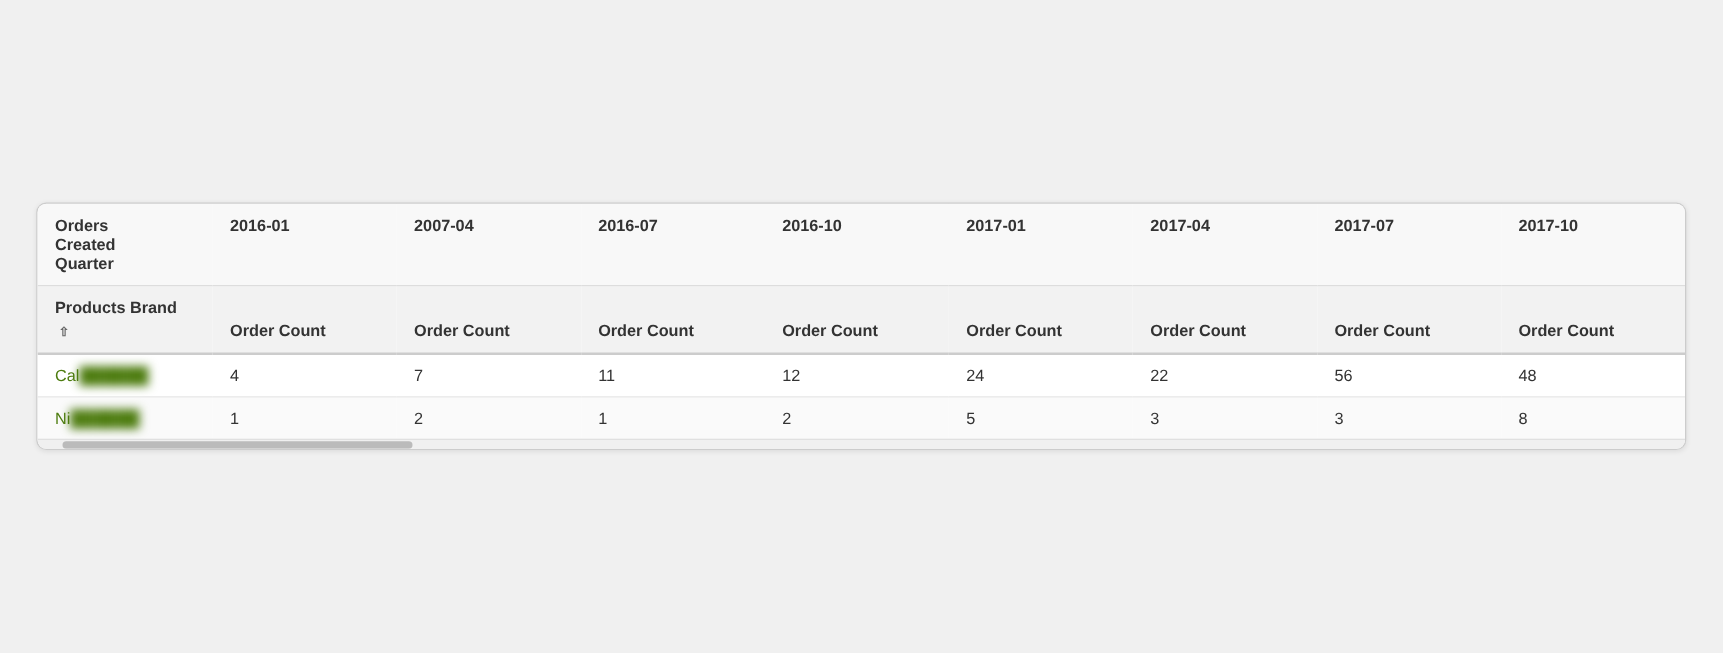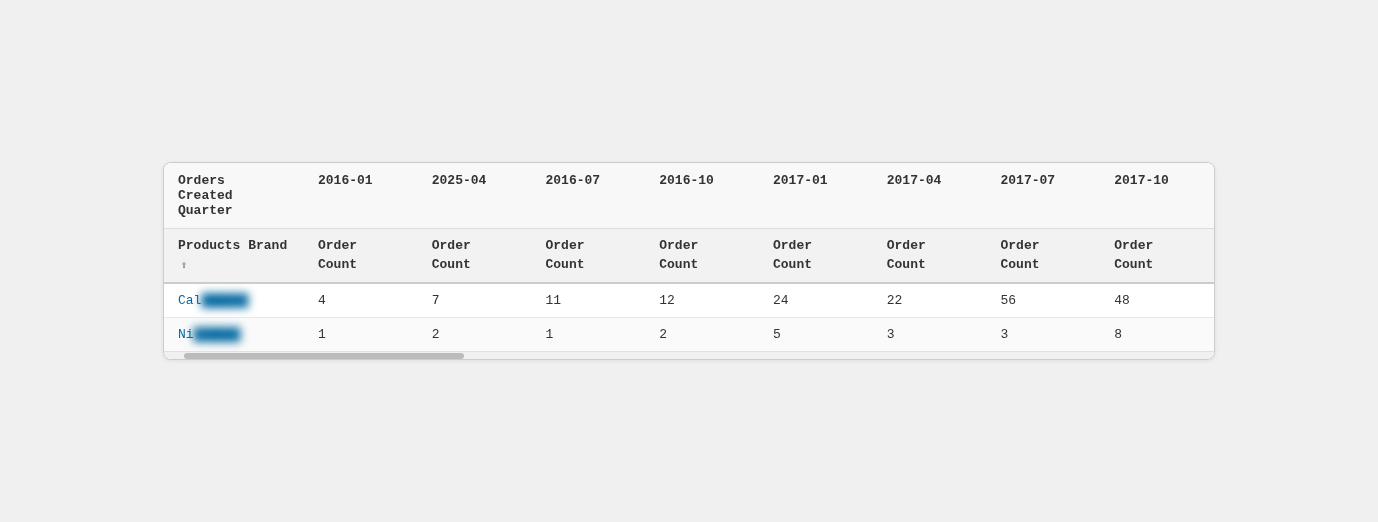--- a/index.html
+++ b/index.html
@@ -13,23 +13,22 @@
       font-family: -apple-system, BlinkMacSystemFont, 'Segoe UI', Arial, sans-serif;
       font-size: 13px;
       color: #333;
     }
 
     .table-container {
       background: #fff;
       border: 1.5px solid #ccc;
       border-radius: 8px;
       overflow: hidden;
-      width: 1052px;
+      width: 1320px;
       box-shadow: 0 1px 4px rgba(0,0,0,0.08);
-      font-family: Liberation Mono, monospace;
     }
 
     table {
       width: 100%;
       border-collapse: collapse;
     }
 
     thead tr:first-child th {
       background: #f8f8f8;
       border-bottom: 1px solid #ddd;
@@ -73,21 +72,21 @@
       background: #fafafa;
     }
 
     tbody td {
       padding: 9px 14px;
       vertical-align: middle;
     }
 
     tbody td:first-child {
       font-weight: 400;
-      color: #0369a1;
+      color: #4d7c0f;
     }
 
     .highlighted-row td {
       border-top: 2px solid #d9534f !important;
       border-bottom: 2px solid #d9534f !important;
     }
 
     .highlighted-row td:first-child {
       border-left: 2px solid #d9534f;
     }
@@ -123,21 +122,21 @@
 <body>
 
 <div class="table-container">
   <table>
     <thead>
       <tr>
         <th style="white-space: pre-line; width: 140px;">Orders
 Created
 Quarter</th>
         <th>2016-01</th>
-        <th>2025-04</th>
+        <th>2007-04</th>
         <th>2016-07</th>
         <th>2016-10</th>
         <th>2017-01</th>
         <th>2017-04</th>
         <th>2017-07</th>
         <th>2017-10</th>
       </tr>
       <tr>
         <th style="width: 140px;">
           <span>Products Brand</span>

